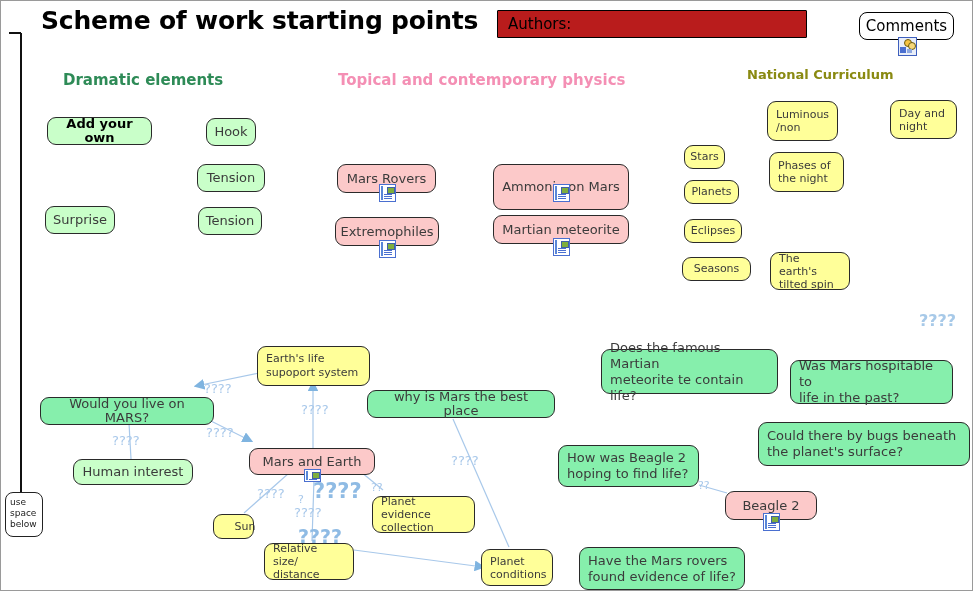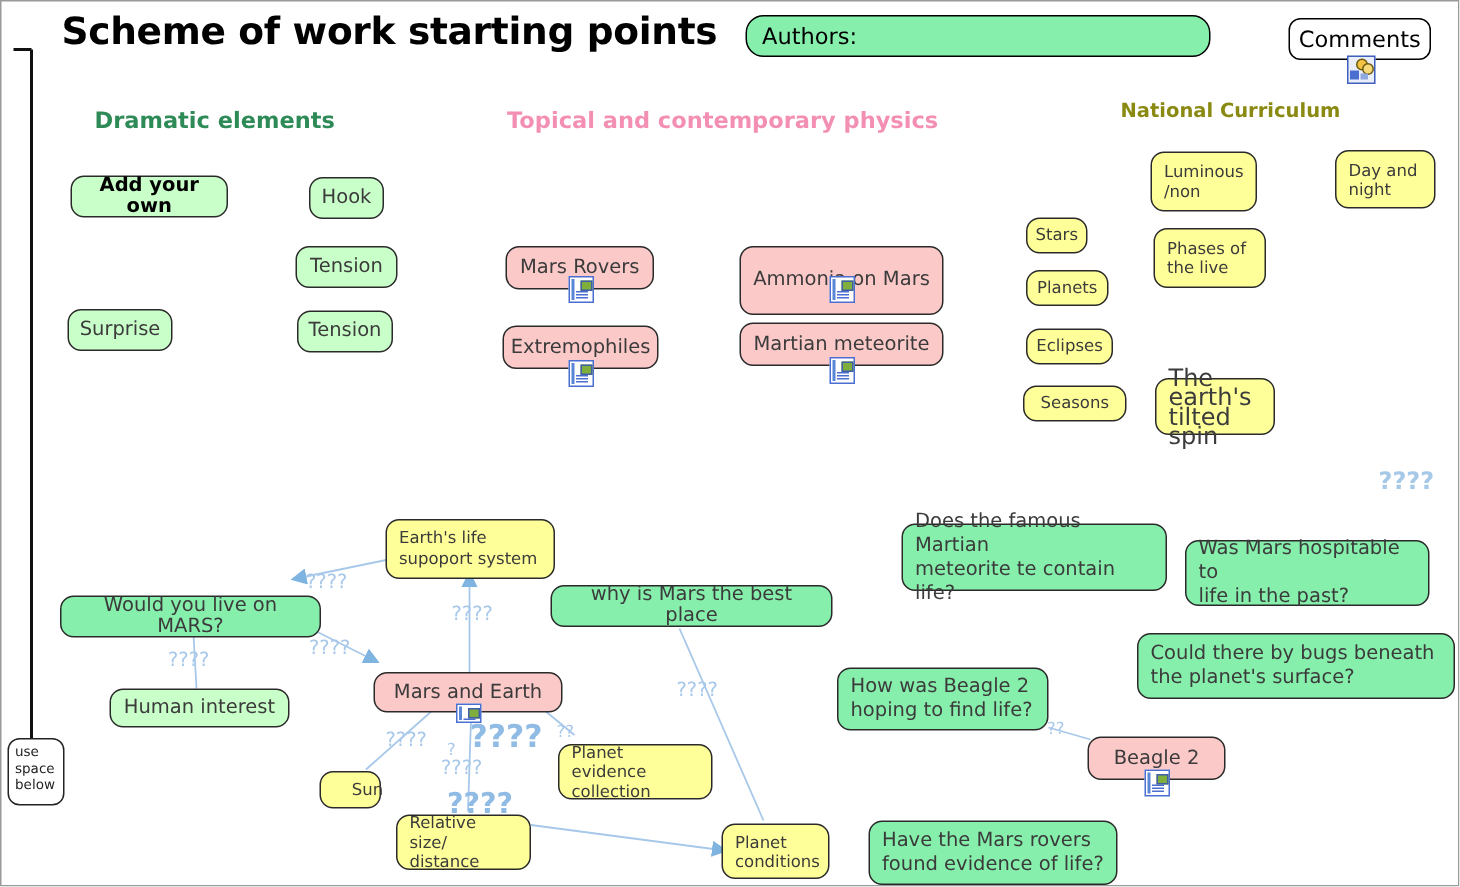--- a/index.html
+++ b/index.html
@@ -22,21 +22,21 @@
   .title{
     position:absolute;left:40px;top:5px;
     font-size:25px;font-weight:bold;color:#000;
     letter-spacing:-0.2px;
     white-space:nowrap;
   }
 
   
   .authors-box{
     position:absolute;left:496px;top:9px;width:310px;height:28px;
-    border:1.5px solid #000;border-radius:12px;background:#86efac;
+    border:1.5px solid #000;border-radius:1px;background:#b91c1c;
     box-sizing:border-box;
   }
   .authors-label{
     position:absolute;left:10px;top:4px;
     font-size:15px;color:#000;
   }
 
   
   .comments-box{
     position:absolute;left:858px;top:11px;width:95px;height:28px;
@@ -232,22 +232,22 @@
   </div>
 
   <div class="node yellow center" style="left:683px;top:144px;width:41px;height:24px;font-size:11px;">Stars</div>
   <div class="node yellow center" style="left:683px;top:179px;width:55px;height:24px;font-size:11px;">Planets</div>
   <div class="node yellow center" style="left:683px;top:218px;width:58px;height:24px;font-size:11px;">Eclipses</div>
   <div class="node yellow center" style="left:681px;top:256px;width:69px;height:24px;font-size:11px;">Seasons</div>
 
   <div class="node yellow" style="left:766px;top:100px;width:71px;height:40px;font-size:11px;line-height:13px;">Luminous
 /non</div>
   <div class="node yellow" style="left:768px;top:151px;width:75px;height:40px;font-size:11px;line-height:13px;">Phases of
-the live</div>
-  <div class="node yellow" style="left:769px;top:251px;width:80px;height:38px;font-size:16px;line-height:13px;">The earth's
+the night</div>
+  <div class="node yellow" style="left:769px;top:251px;width:80px;height:38px;font-size:11px;line-height:13px;">The earth's
 tilted spin</div>
   <div class="node yellow" style="left:889px;top:99px;width:67px;height:39px;font-size:11px;line-height:13px;">Day and
 night</div>
 
   <div class="node yellow" style="left:256px;top:345px;width:113px;height:40px;font-size:11px;line-height:14px;">Earth's life
 supoport system</div>
 
   <div class="node quest center" style="left:39px;top:396px;width:174px;height:28px;">Would you live on MARS?</div>
 
   <div class="node green center" style="left:72px;top:458px;width:120px;height:26px;">Human interest</div>

